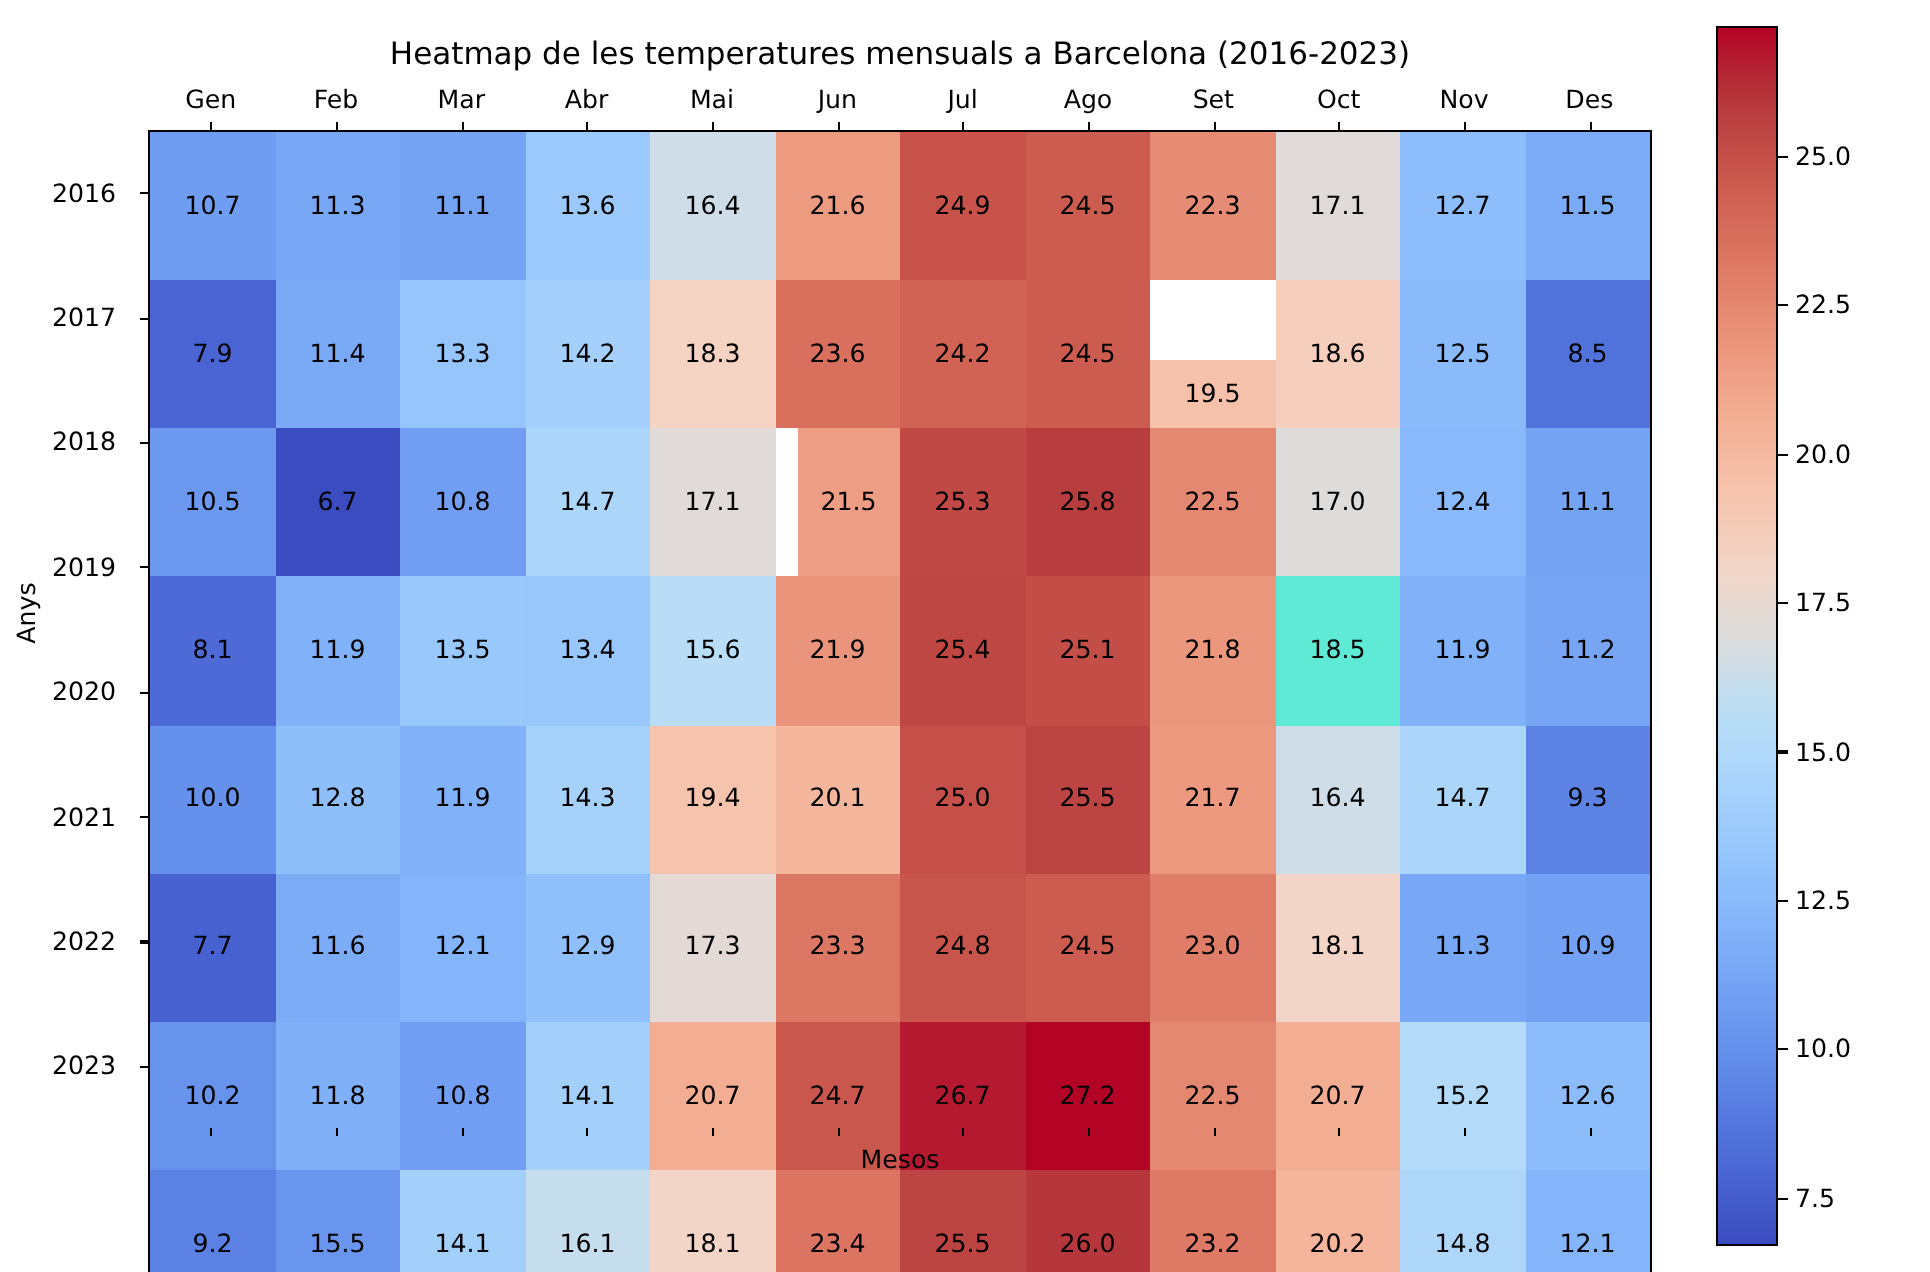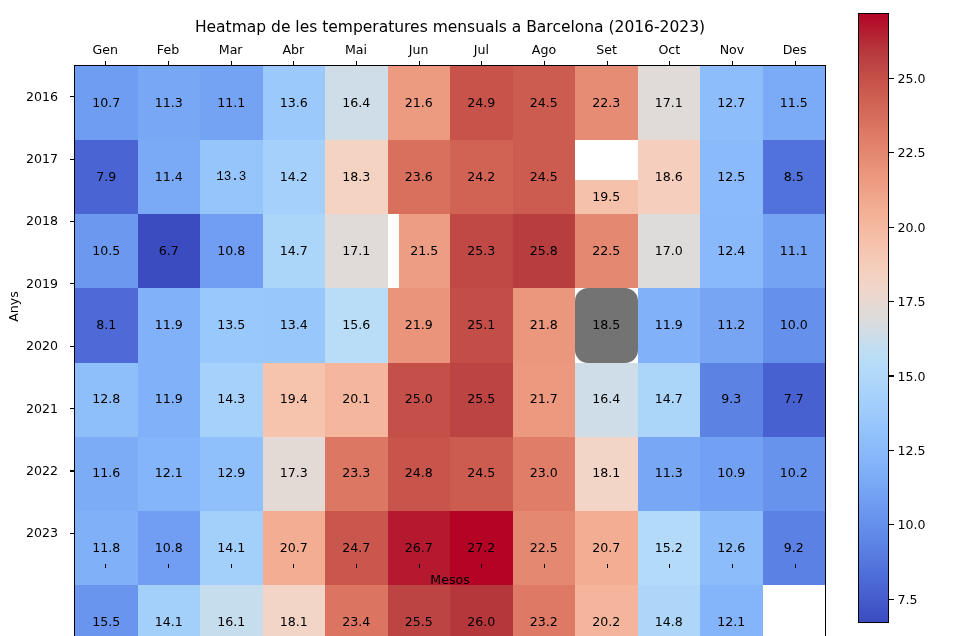--- a/index.html
+++ b/index.html
@@ -313,21 +313,21 @@
         </div>
         <div class="cell" style="background: rgb(123, 170, 246);">
           <span>11.5</span>
         </div>
         <div class="cell" style="background: rgb(74, 101, 211);">
           <span>7.9</span>
         </div>
         <div class="cell" style="background: rgb(122, 169, 245);">
           <span>11.4</span>
         </div>
-        <div class="cell" style="background: rgb(150, 197, 252); font-family: Liberation Mono, monospace;">
+        <div class="cell" style="background: rgb(150, 197, 252);">
           <span>13.3</span>
         </div>
         <div class="cell" style="background: rgb(164, 208, 251);">
           <span>14.2</span>
         </div>
         <div class="cell" style="background: rgb(244, 211, 195);">
           <span>18.3</span>
         </div>
         <div class="cell" style="background: rgb(217, 112, 94);">
           <span>23.6</span>
@@ -397,27 +397,30 @@
         </div>
         <div class="cell" style="background: rgb(152, 199, 252);">
           <span>13.4</span>
         </div>
         <div class="cell" style="background: rgb(185, 221, 246);">
           <span>15.6</span>
         </div>
         <div class="cell" style="background: rgb(234, 149, 123);">
           <span>21.9</span>
         </div>
+        <div class="cell" style="background: rgb(190, 71, 67);">
+          <span>25.4</span>
+        </div>
         <div class="cell" style="background: rgb(195, 78, 72);">
           <span>25.1</span>
         </div>
         <div class="cell" style="background: rgb(235, 151, 125);">
           <span>21.8</span>
         </div>
-        <div class="cell" style="background: #737373; border-radius: 13px;">
+        <div class="cell" style="background: #5eead4;">
           <span>18.5</span>
         </div>
         <div class="cell" style="background: rgb(129, 177, 248);">
           <span>11.9</span>
         </div>
         <div class="cell" style="background: rgb(119, 165, 244);">
           <span>11.2</span>
         </div>
         <div class="cell" style="background: rgb(101, 144, 235);">
           <span>10.0</span>

